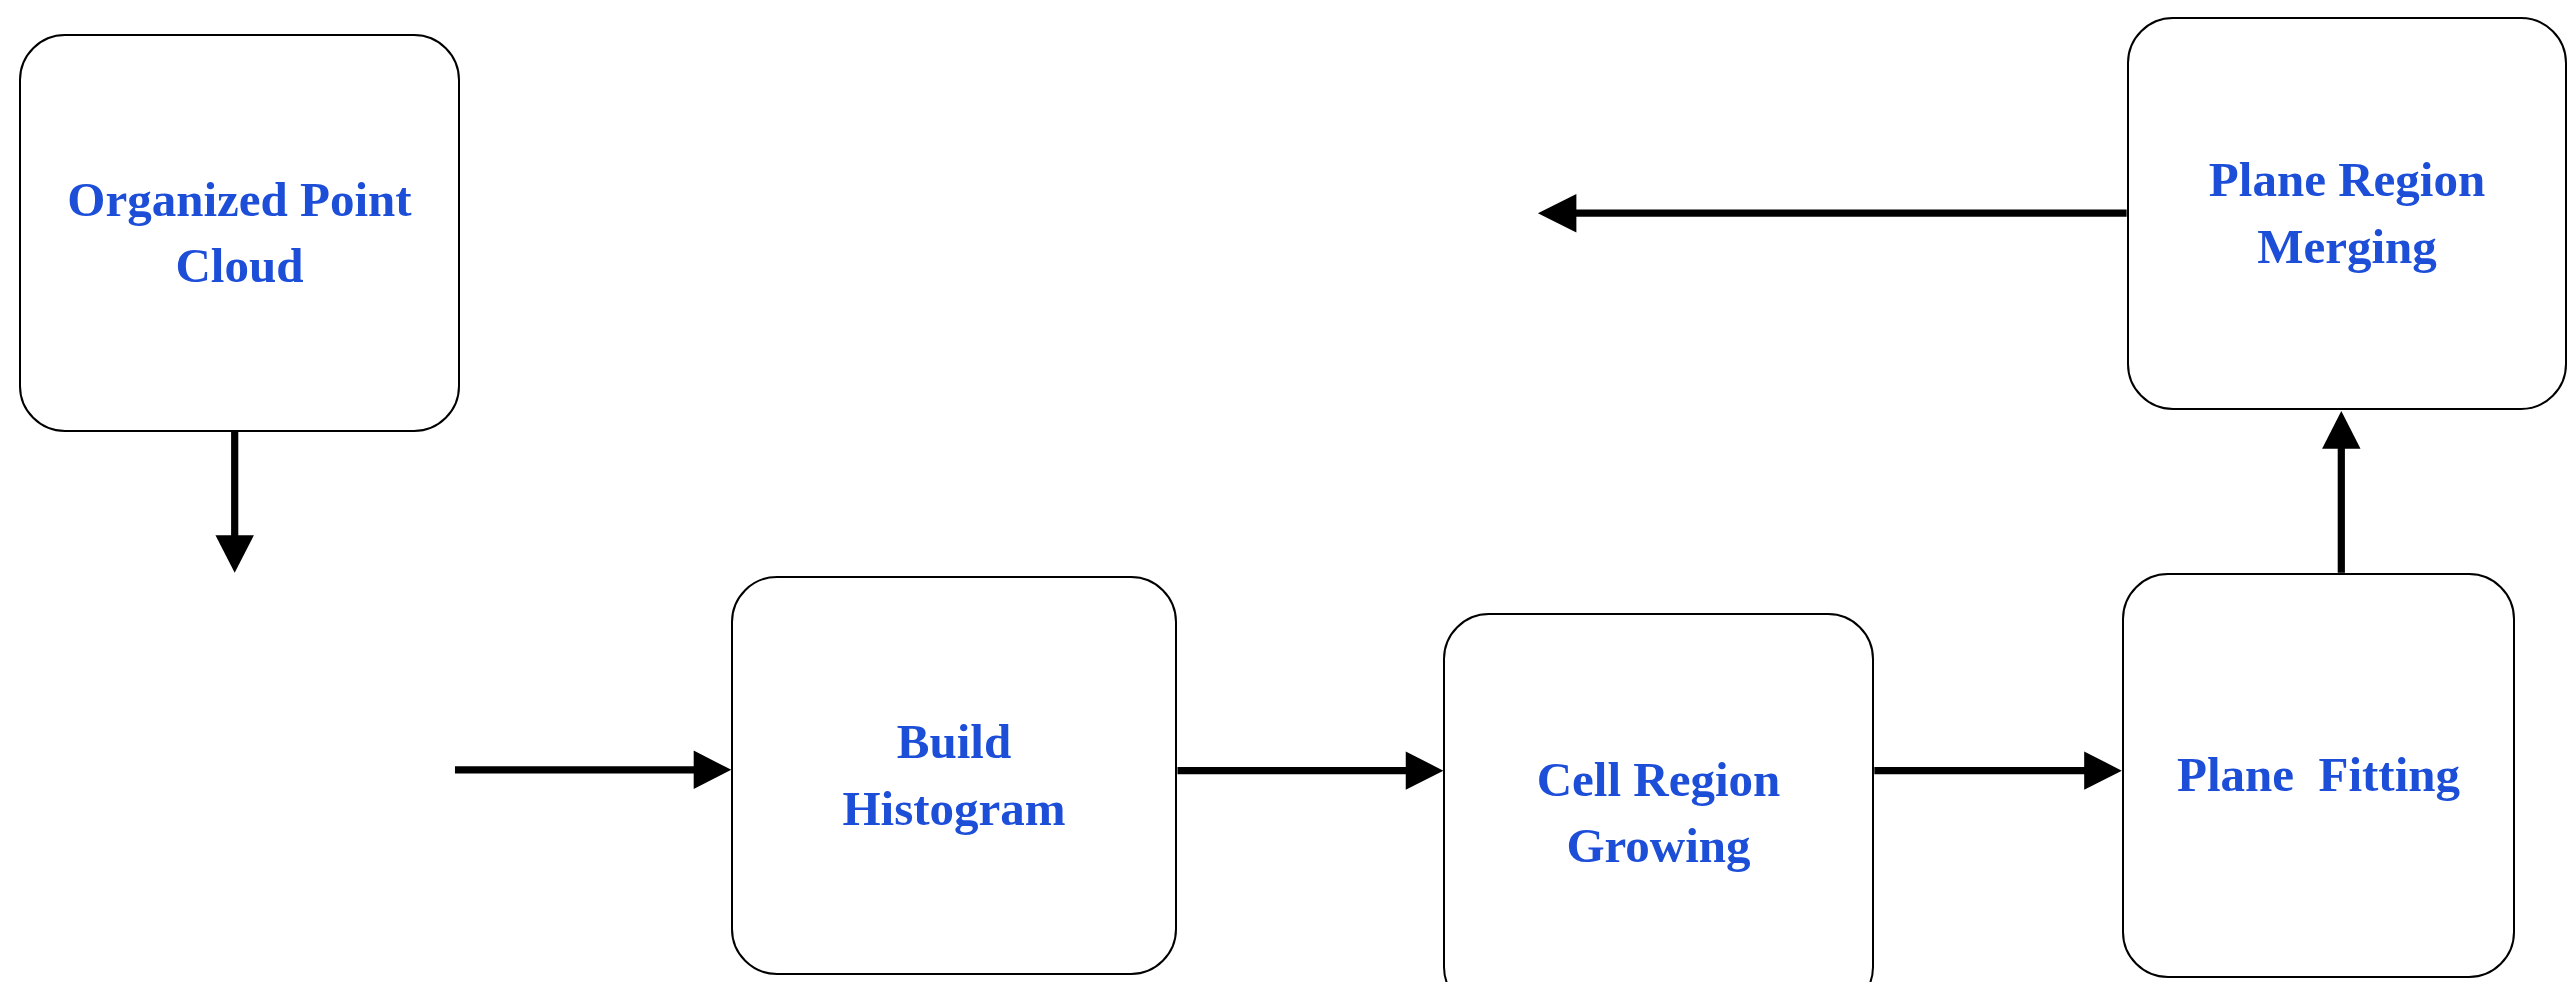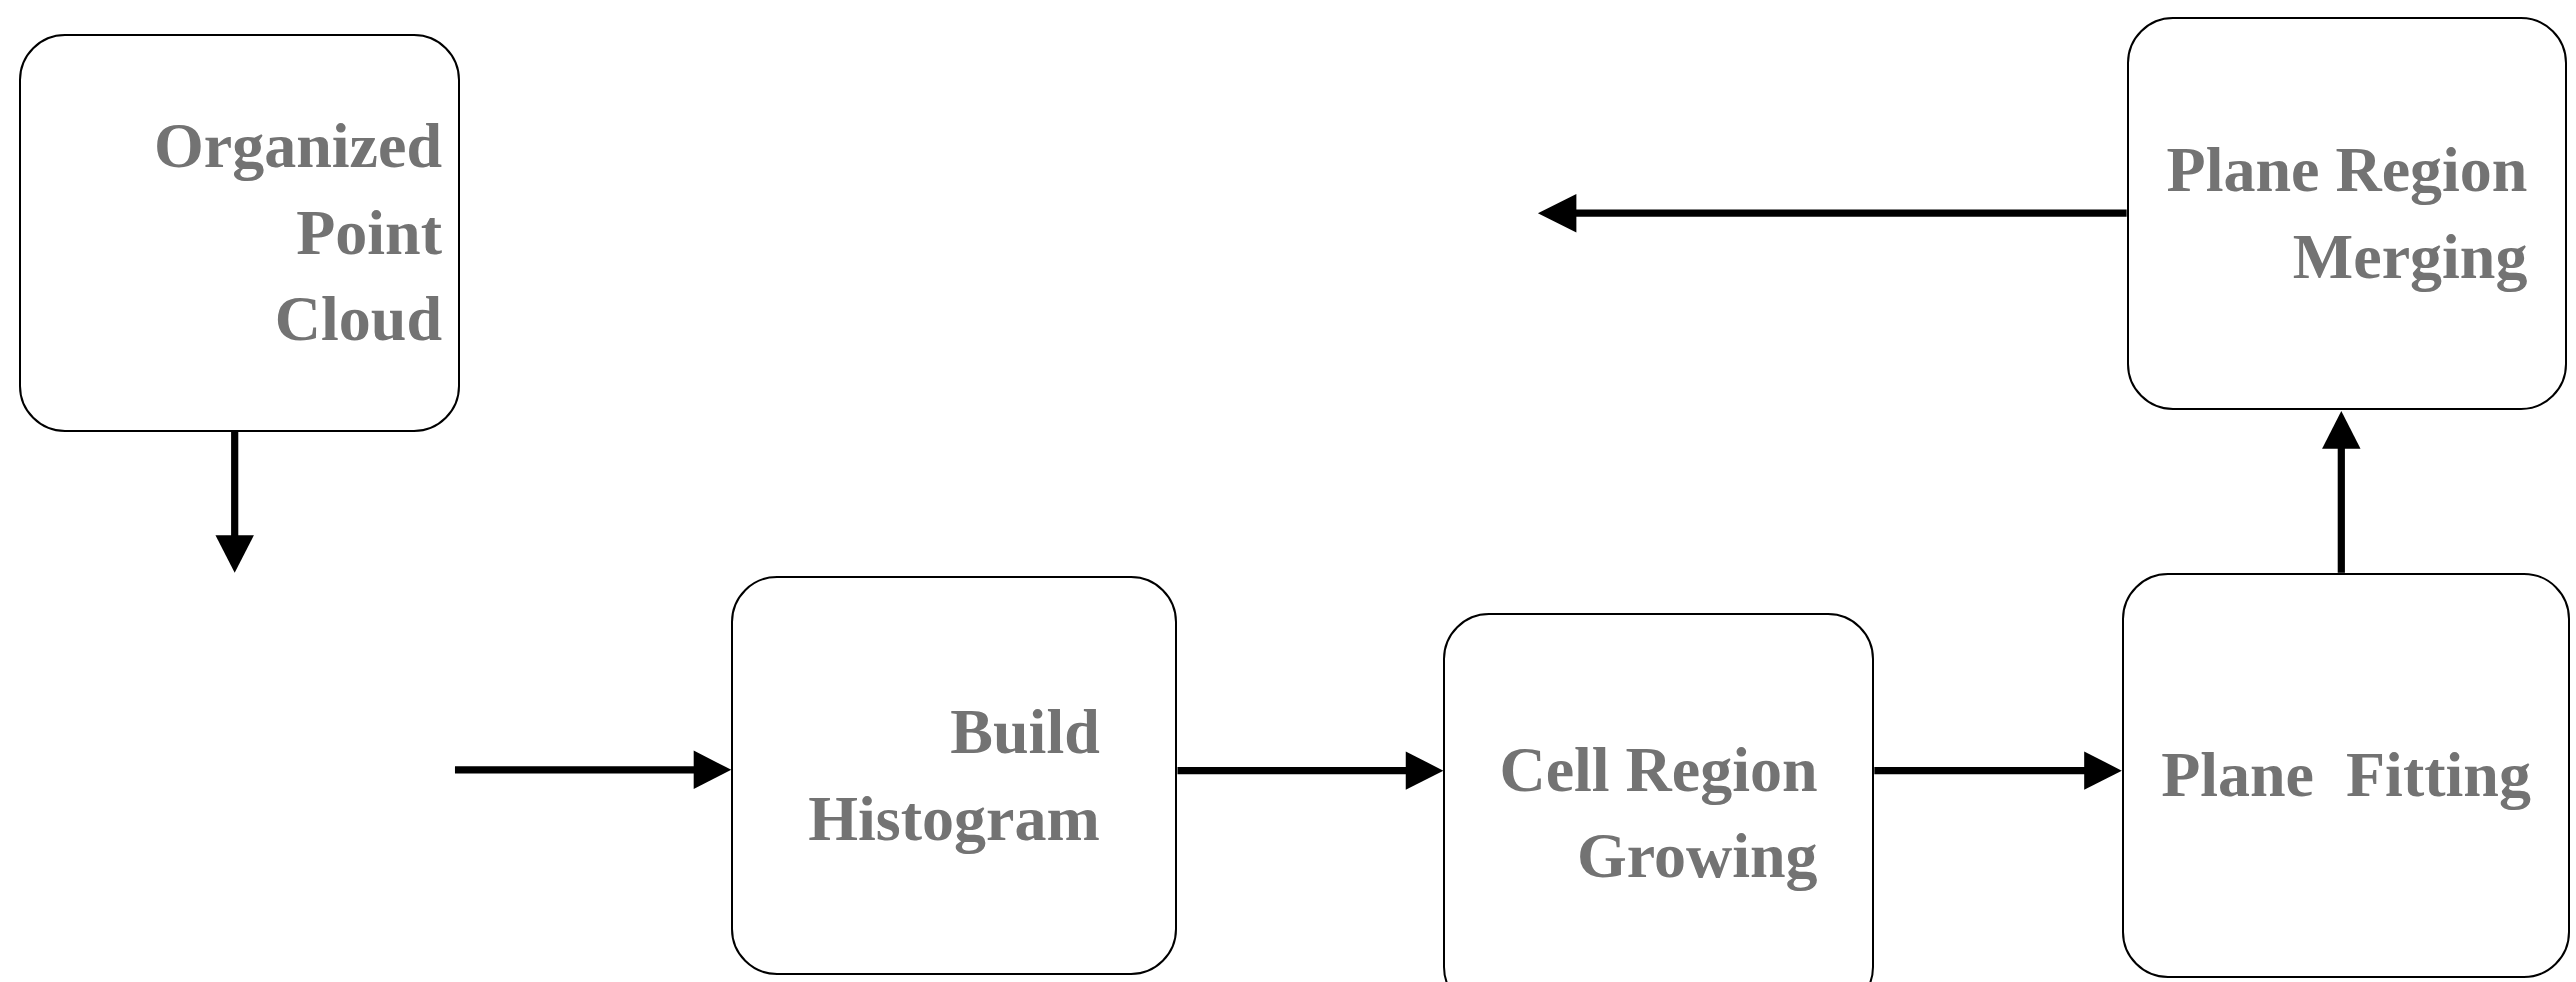--- a/index.html
+++ b/index.html
@@ -19,45 +19,45 @@
     position: absolute;
     box-sizing: border-box;
     border: 2.4px solid #000000;
     border-radius: 46px;
     background: #ffffff;
     display: flex;
     align-items: center;
     justify-content: center;
   }
   .node-label {
-    font-size: 64px;
+    font-size: 49px;
     font-weight: bold;
-    color: #737373;
-    text-align: right;
+    color: #1d4ed8;
+    text-align: center;
     line-height: 1.35;
     white-space: pre-wrap;
     padding: 0 16px;
   }
   .arrow-layer {
     position: absolute;
     left: 0;
     top: 0;
     width: 2576px;
     height: 983px;
     pointer-events: none;
   }
 
   
   #node-organized-point-cloud { left: 19px;   top: 34px;  width: 441px; height: 398px; }
   #node-boundary-refinement   { left: 1099px; top: 14.4px;  width: 439px; height: 404px; }
   #node-plane-region-merging  { left: 2127px; top: 17px;  width: 440px; height: 393px; }
   #node-planar-cell-fitting   { left: 24px;   top: 573px; width: 431px; height: 398px; }
   #node-build-histogram       { left: 731px;  top: 576px; width: 446px; height: 399px; }
   #node-cell-region-growing   { left: 1443px; top: 574px; width: 431px; height: 400px; margin-top: 39px; }
-  #node-plane-fitting         { left: 2122px; top: 573px; width: 448px; height: 405px; }
+  #node-plane-fitting         { left: 2122px; top: 573px; width: 393px; height: 405px; }
 </style>
 </head>
 <body>
 
 <div class="canvas">
 
   <svg class="arrow-layer" viewBox="0 0 3216 1227" xmlns="http://www.w3.org/2000/svg">
 
     <g>
       <line x1="293" y1="539" x2="293" y2="671" stroke="#000000" stroke-width="9"></line>

